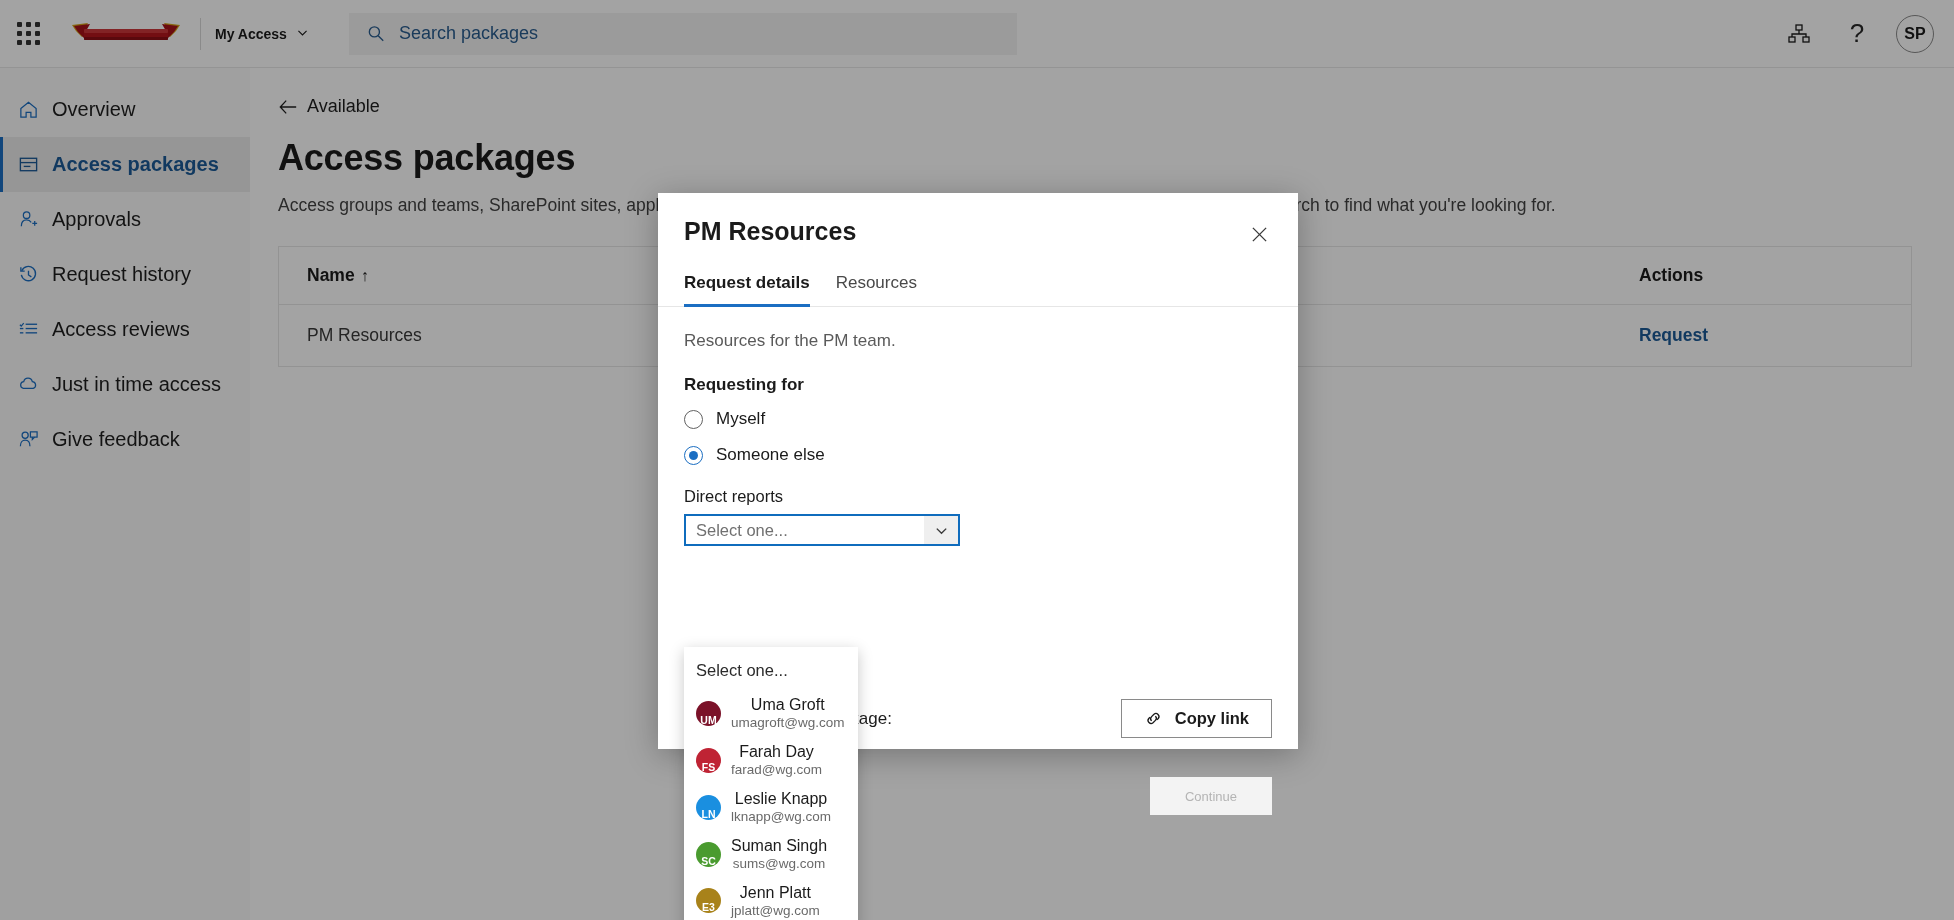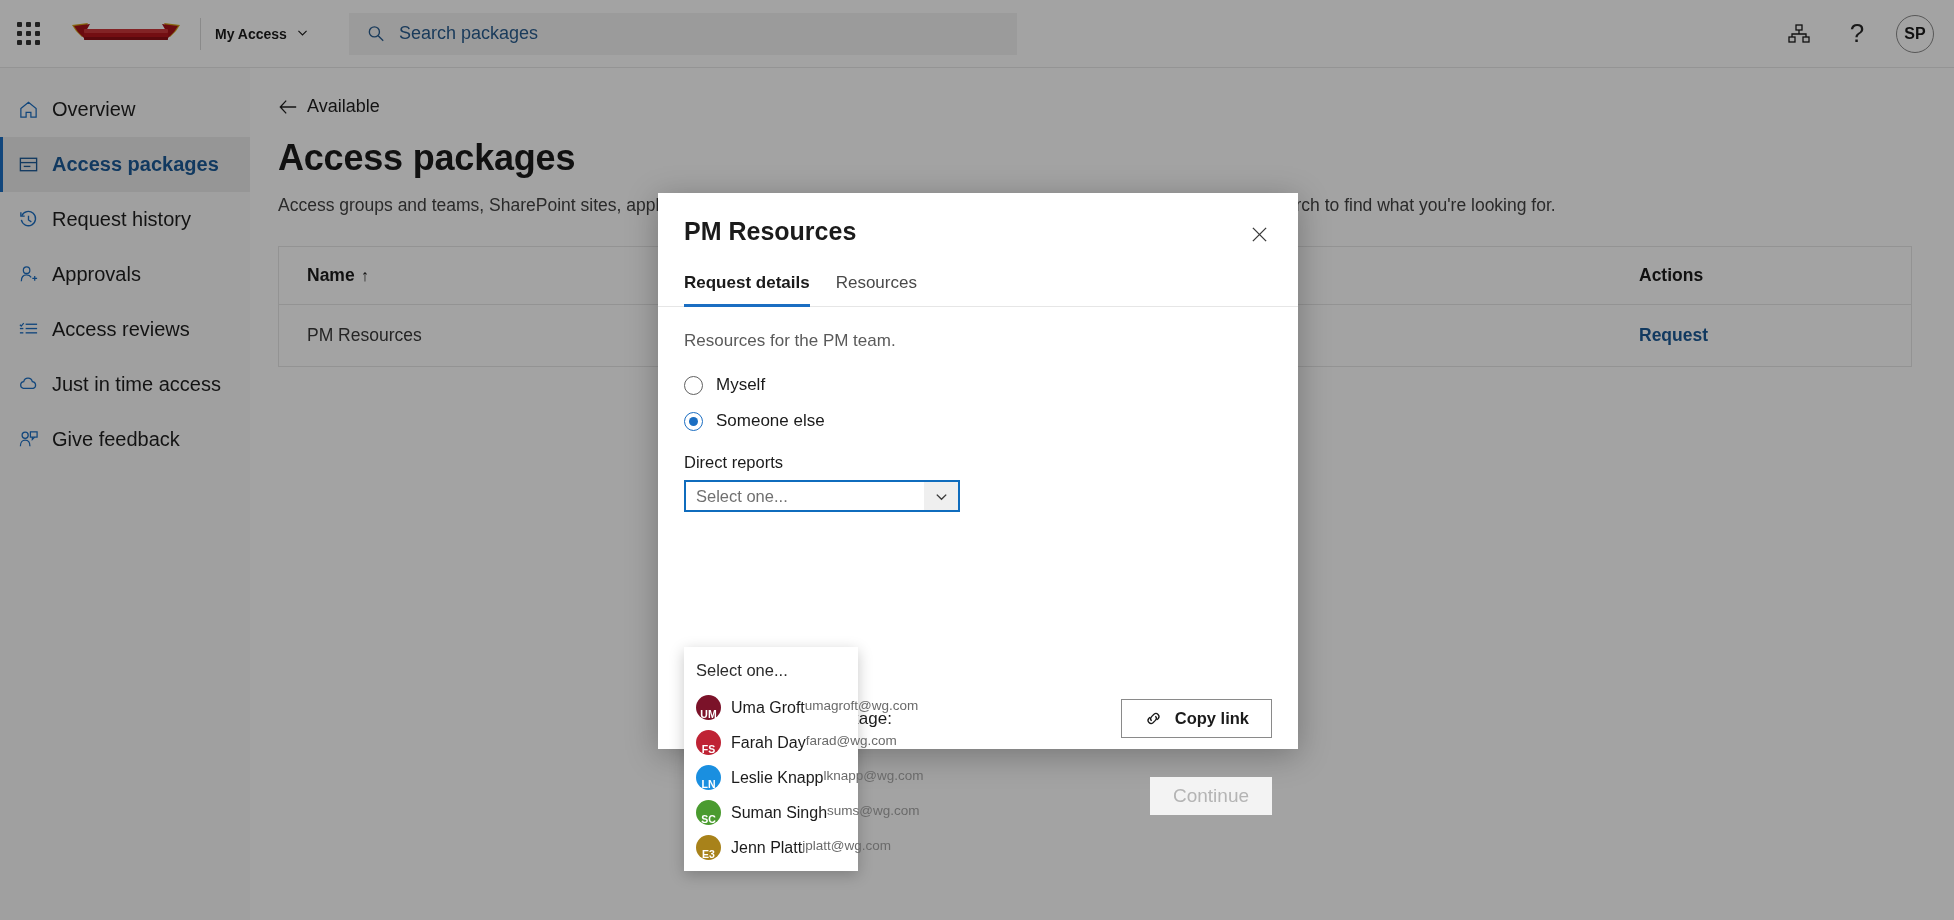--- a/index.html
+++ b/index.html
@@ -194,41 +194,41 @@
   .dd-placeholder { font-size:16.5px; color:#2b2b2b; padding: 8px 0 10px 12px; cursor:pointer; }
   .dd-item {
     display:flex; align-items:center; gap:10px;
     padding: 5px 0 5px 12px; cursor:pointer;
   }
   .dd-avatar {
     width:25px; height:25px; border-radius:50%; flex:0 0 25px;
     display:flex; align-items:flex-end; justify-content:center;
     color:#fff; font-size:10.5px; font-weight:700;
   }
-  .dd-text { display:flex; flex-direction:row; line-height:1.25;text-align:center; }
+  .dd-text { display:flex; flex-direction:column; line-height:1.25;text-align:center; }
   .dd-name { font-size:16px; color:#1b1b1b; white-space:nowrap; }
   .dd-mail { font-size:13.5px; color:#6a6a6a; white-space:nowrap; }
 
   .share-row {
     position:absolute; left:26px; top:392px; right:26px;
     display:flex; align-items:center; justify-content:space-between;
   }
   .share-text { font-size:17px; color:#1b1b1b; }
   .copy-btn {
     display:flex; align-items:center; gap:12px;
     border:1px solid #8a8a8a; background:#fff;
     padding: 9px 22px; font-size:16.5px; font-weight:600; color:#1b1b1b;
     cursor:pointer; font-family:inherit;
   }
 
   .continue-btn {
     position:absolute; right:26px; top:470px;
     width:122px; height:38px;
     background:#f3f3f3; color:#b4b4b4; border:0;
-    font-size:19px; font-family:inherit; cursor:default;
+    font-size:13px; font-family:inherit; cursor:default;
     display:flex; align-items:center; justify-content:center;
   }
   svg { display:block; }
 </style>
 </head>
 <body>
 
 <div id="root">
 
   <div class="topbar">
@@ -312,37 +312,37 @@
           <line x1="2.5" y1="9" x2="19.5" y2="9" stroke="#1b5a96" stroke-width="1.4"></line>
           <line x1="6" y1="13" x2="13" y2="13" stroke="#1b5a96" stroke-width="1.4"></line>
         </svg>
       </span>
       <span>Access packages</span>
     </div>
 
     <div class="nav-item">
       <span class="nav-ico">
         <svg width="21" height="21" viewBox="0 0 22 22">
+          <circle cx="9" cy="6.5" r="3.4" fill="none" stroke="#1b6ec2" stroke-width="1.3"></circle>
+          <path d="M3.5 18 C3.5 13.5 6 11.5 9 11.5 C11 11.5 12.8 12.4 13.8 14" fill="none" stroke="#1b6ec2" stroke-width="1.3"></path>
+          <path d="M15 15 H20 M17.5 12.5 V17.5" stroke="#1b6ec2" stroke-width="1.3"></path>
+        </svg>
+      </span>
+      <span>Approvals</span>
+    </div>
+
+    <div class="nav-item">
+      <span class="nav-ico">
+        <svg width="21" height="21" viewBox="0 0 22 22">
           <path d="M4 7 A7.5 7.5 0 1 1 3.5 11.5" fill="none" stroke="#1b6ec2" stroke-width="1.4"></path>
           <path d="M3 3.5 V7.5 H7" fill="none" stroke="#1b6ec2" stroke-width="1.4"></path>
           <path d="M11 7 V11.5 L14 13.5" fill="none" stroke="#1b6ec2" stroke-width="1.4"></path>
         </svg>
       </span>
       <span>Request history</span>
-    </div>
-
-    <div class="nav-item">
-      <span class="nav-ico">
-        <svg width="21" height="21" viewBox="0 0 22 22">
-          <circle cx="9" cy="6.5" r="3.4" fill="none" stroke="#1b6ec2" stroke-width="1.3"></circle>
-          <path d="M3.5 18 C3.5 13.5 6 11.5 9 11.5 C11 11.5 12.8 12.4 13.8 14" fill="none" stroke="#1b6ec2" stroke-width="1.3"></path>
-          <path d="M15 15 H20 M17.5 12.5 V17.5" stroke="#1b6ec2" stroke-width="1.3"></path>
-        </svg>
-      </span>
-      <span>Approvals</span>
     </div>
 
     <div class="nav-item">
       <span class="nav-ico">
         <svg width="21" height="21" viewBox="0 0 22 22">
           <path d="M2 6 L3.4 7.4 L6 4.4" fill="none" stroke="#1b6ec2" stroke-width="1.3"></path>
           <line x1="8" y1="5.5" x2="20" y2="5.5" stroke="#1b6ec2" stroke-width="1.4"></line>
           <line x1="8" y1="10" x2="20" y2="10" stroke="#1b6ec2" stroke-width="1.4"></line>
           <line x1="8" y1="14.5" x2="20" y2="14.5" stroke="#1b6ec2" stroke-width="1.4"></line>
           <line x1="2" y1="10" x2="5.6" y2="10" stroke="#1b6ec2" stroke-width="1.4"></line>
@@ -425,20 +425,21 @@
 
     <div class="modal-tabs">
       <div class="tab active">Request details</div>
       <div class="tab">Resources</div>
     </div>
 
     <div class="modal-body">
 
       <div class="pkg-desc">Resources for the PM team.</div>
 
+      <div class="field-label">Requesting for</div>
 
       <div class="radio-row">
         <span class="radio"></span>
         <span class="radio-label">Myself</span>
       </div>
 
       <div class="radio-row">
         <span class="radio checked">
             <i></i>
           </span>

